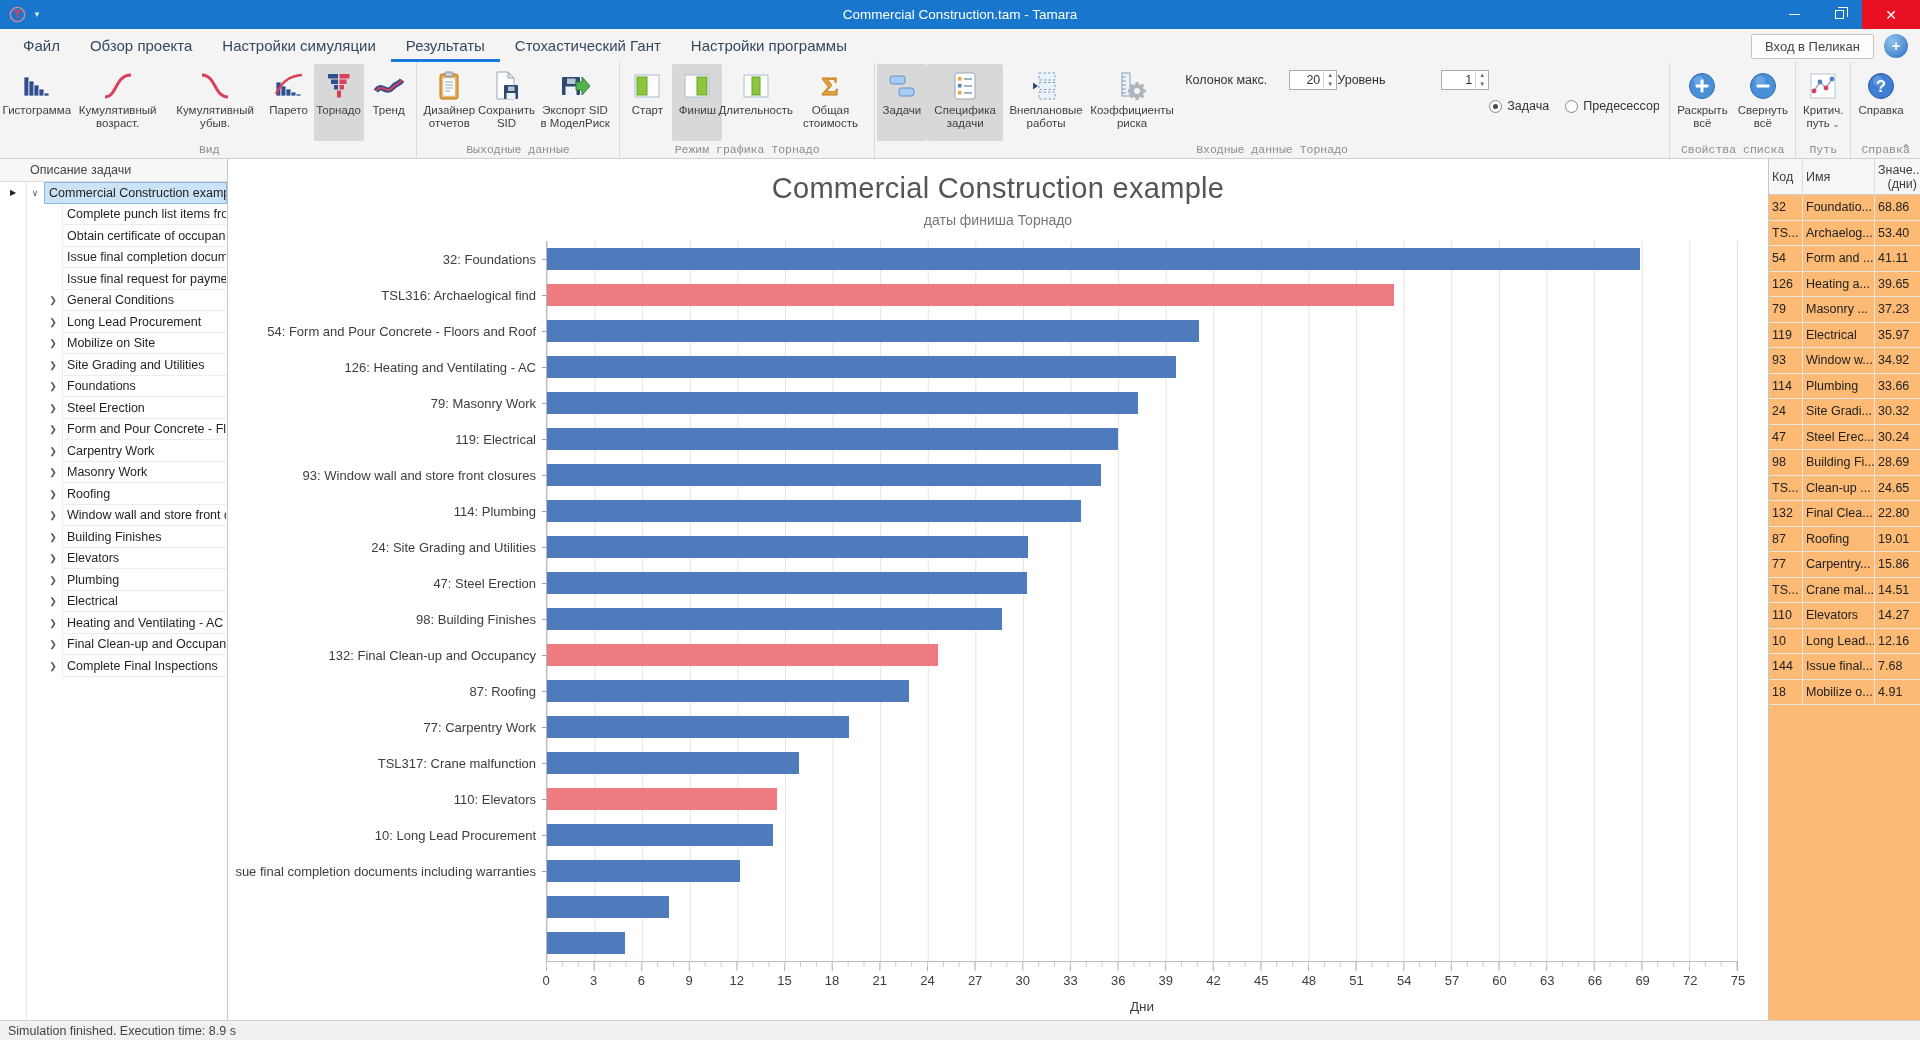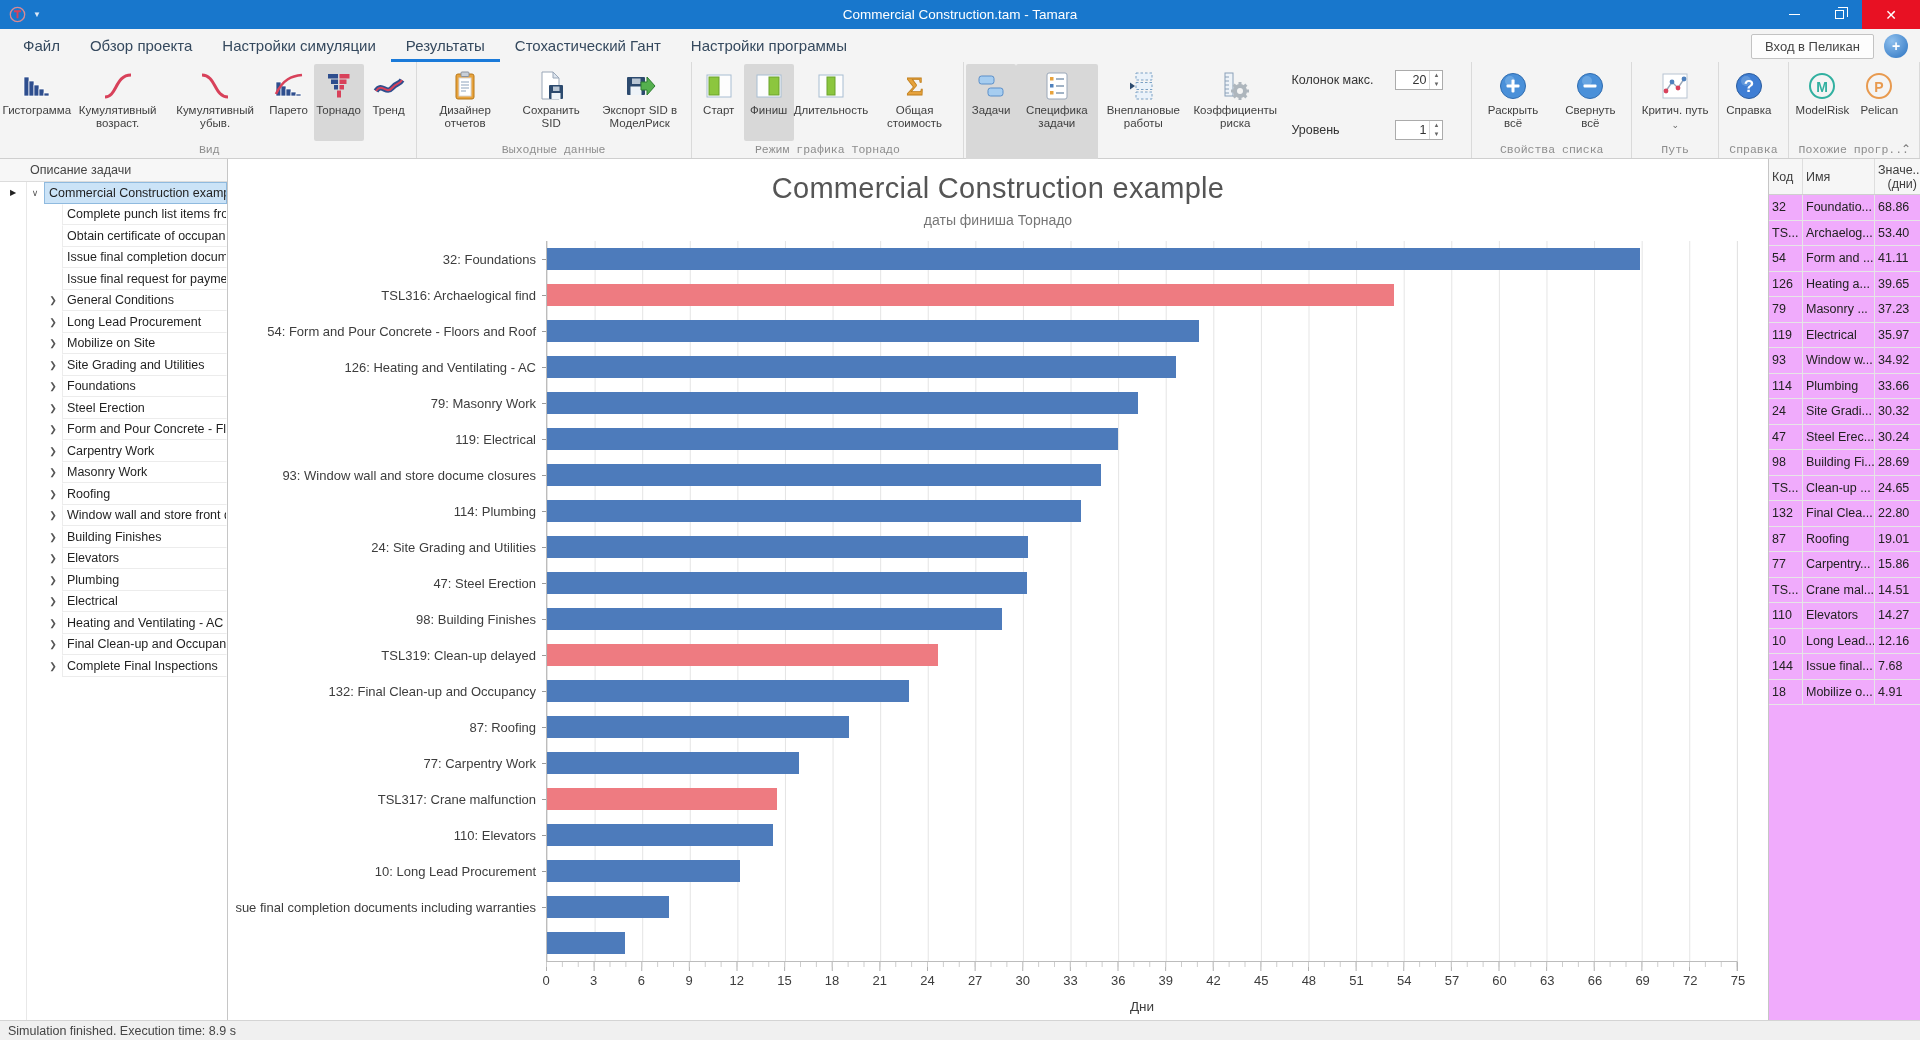--- a/index.html
+++ b/index.html
@@ -32,21 +32,21 @@
   .ribbon { height:97px; background:#f4f4f4; border-bottom:1px solid #cfcfcf; display:flex; padding-left:3px; position:relative; flex:none; }
   .rgroup { display:flex; flex-direction:column; border-right:1px solid #dadada; padding:2px 2px 0; }
   .rbuttons { flex:1; display:flex; align-items:stretch; }
   .rbtn { display:flex; flex-direction:column; align-items:center; min-width:50px; max-width:98px; padding:4px 5px 2px; border-radius:2px; }
   .rbtn.sel { background:#d8d8d8; }
   .ricon { height:36px; display:flex; align-items:center; justify-content:center; flex:none; }
   .ricon svg { width:32px; height:32px; }
   .rcap { font-size:11.5px; line-height:13px; text-align:center; color:#3f3f3f; }
   .ddl { font-size:9px; color:#666; }
   .rlabel { height:17px; line-height:17px; font-size:11.5px; color:#8d8d8d; text-align:center; white-space:nowrap; padding:0 8px;font-family:Liberation Mono, monospace; }
-  .rfields { display:flex; flex-direction:column; padding:5px 8px 0 10px; font-size:12.5px; color:#333;gap:25px; }
+  .rfields { display:flex; flex-direction:row; padding:5px 8px 0 10px; font-size:12.5px; color:#333; }
   .frow { display:flex; align-items:center; height:22px; margin-bottom:3px; }
   .flabel { width:100px; white-space:nowrap; }
   .spin { width:48px; height:20px; border:1px solid #ababab; background:#fff; display:flex; margin-left:4px; }
   .spin .val { flex:1; text-align:right; padding:2px 3px 0 0; font-size:12.5px; }
   .spin .arrows { width:13px; border-left:1px solid #d8d8d8; display:flex; flex-direction:column; }
   .spin .arrows span { flex:1; font-size:6px; line-height:9px; text-align:center; color:#666; }
   .radios { display:flex; gap:16px; margin-top:2px; }
   .radio { display:flex; align-items:center; gap:5px; }
   .rdot { width:13px; height:13px; border:1px solid #8a8a8a; border-radius:50%; background:#fff; position:relative; flex:none; }
   .rdot.on::after { content:""; position:absolute; inset:3px; border-radius:50%; background:#4a4a4a; }
@@ -79,21 +79,21 @@
   .brow { height:36px; display:flex; align-items:center; }
   .bar { height:22px; }
   .axis { position:relative; }
   .ticks { position:relative; height:9px; border-right:1px solid #b4b4b4; }
   .ticks::before { content:""; position:absolute; inset:0; background-image:linear-gradient(to right,#b0b0b0 1px,transparent 1px); background-size:calc(100%/25) 100%; }
   .ticks::after { content:""; position:absolute; top:0; left:0; right:0; height:5px; background-image:linear-gradient(to right,#cdcdcd 1px,transparent 1px); background-size:calc(100%/75) 100%; }
   .ticklabels { position:relative; height:18px; margin-top:2px; font-size:13px; color:#3d3d3d; }
   .ticklabels span { position:absolute; transform:translateX(-50%); top:0; }
   .xlabel { text-align:center; font-size:13.5px; color:#3d3d3d; margin-top:8px; }
   
-  .tablepanel { width:152px; flex:none; border-left:1px solid #c6c6c6; background:#f0abfc; font-size:12.5px; display:flex; flex-direction:column; }
+  .tablepanel { width:152px; flex:none; border-left:1px solid #c6c6c6; background:#fdba74; font-size:12.5px; display:flex; flex-direction:column; }
   .thead { display:grid; grid-template-columns:34px 72px 1fr; background:#f6f6f6; border-bottom:1px solid #cfcfcf; color:#3d3d3d; height:36px; flex:none; }
   .th { padding:2px 3px; border-right:1px solid #dedede; display:flex; flex-direction:column; justify-content:center; overflow:hidden; white-space:nowrap; }
   .th:last-child { border-right:none; text-align:right; }
   .trow2 { display:grid; grid-template-columns:34px 72px 1fr; height:25.5px; border-bottom:1px solid #e6e6e6; flex:none; }
   .td { padding:5px 3px 0; border-right:1px solid #e6e6e6; white-space:nowrap; overflow:hidden; color:#222; }
   .td:last-child { border-right:none; }
   
   .statusbar { height:20px; flex:none; background:#f0f0f0; border-top:1px solid #d4d4d4; display:flex; align-items:center; padding-left:8px; font-size:12.5px; color:#444; }
 </style>
 </head>
@@ -603,26 +603,25 @@
     <div class="c-title">Commercial Construction example</div>
     <div class="c-sub">даты финиша Торнадо</div>
     <div class="plotgrid">
       <div id="labels-col">
           <div class="clabel">32: Foundations</div>
           <div class="clabel">TSL316: Archaelogical find</div>
           <div class="clabel">54: Form and Pour Concrete - Floors and Roof</div>
           <div class="clabel">126: Heating and Ventilating - AC</div>
           <div class="clabel">79: Masonry Work</div>
           <div class="clabel">119: Electrical</div>
-          <div class="clabel">93: Window wall and store docume closures</div>
+          <div class="clabel">93: Window wall and store front closures</div>
           <div class="clabel">114: Plumbing</div>
           <div class="clabel">24: Site Grading and Utilities</div>
           <div class="clabel">47: Steel Erection</div>
           <div class="clabel">98: Building Finishes</div>
-          <div class="clabel">TSL319: Clean-up delayed</div>
           <div class="clabel">132: Final Clean-up and Occupancy</div>
           <div class="clabel">87: Roofing</div>
           <div class="clabel">77: Carpentry Work</div>
           <div class="clabel">TSL317: Crane malfunction</div>
           <div class="clabel">110: Elevators</div>
           <div class="clabel">10: Long Lead Procurement</div>
           <div class="clabel">144: Issue final completion documents including warranties</div>
         </div>
       <div class="bars-col" id="bars-col">
           <div class="brow">

